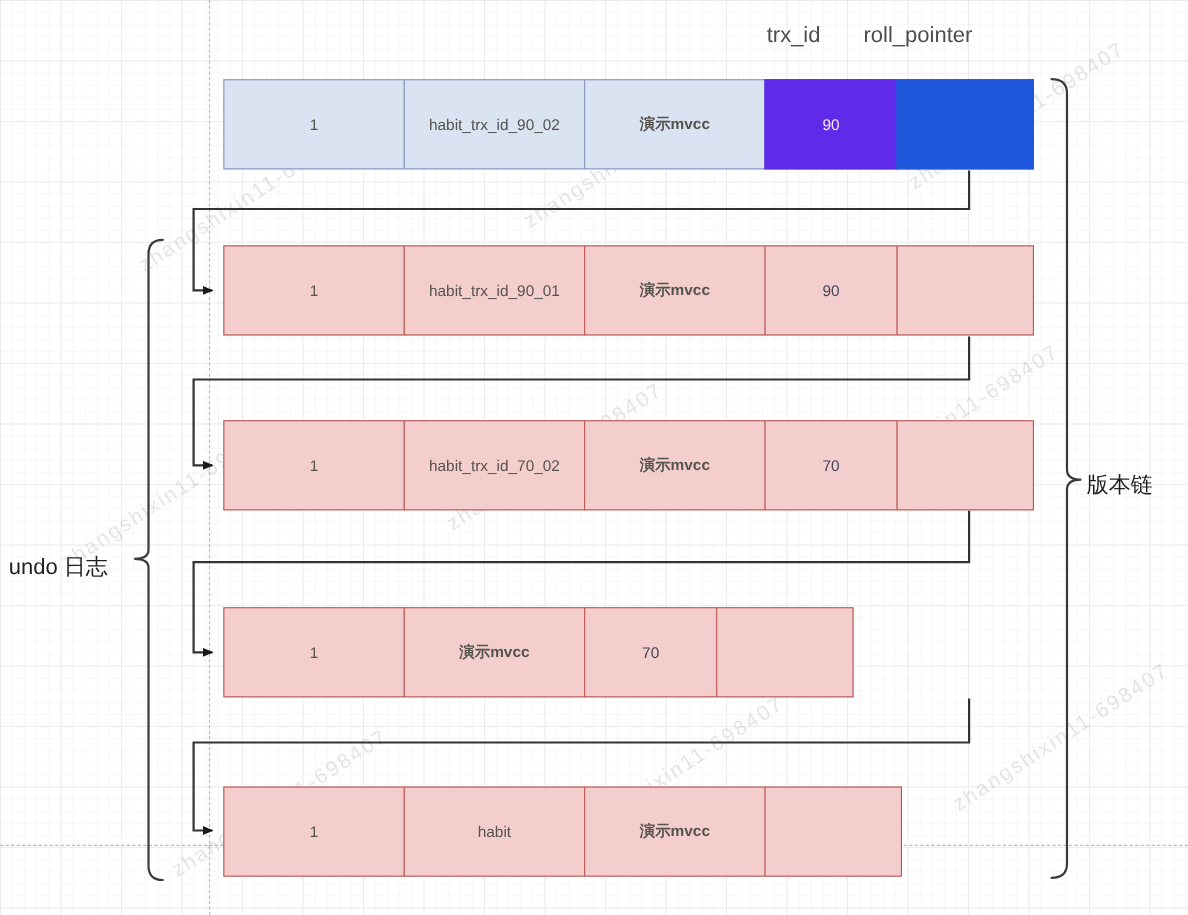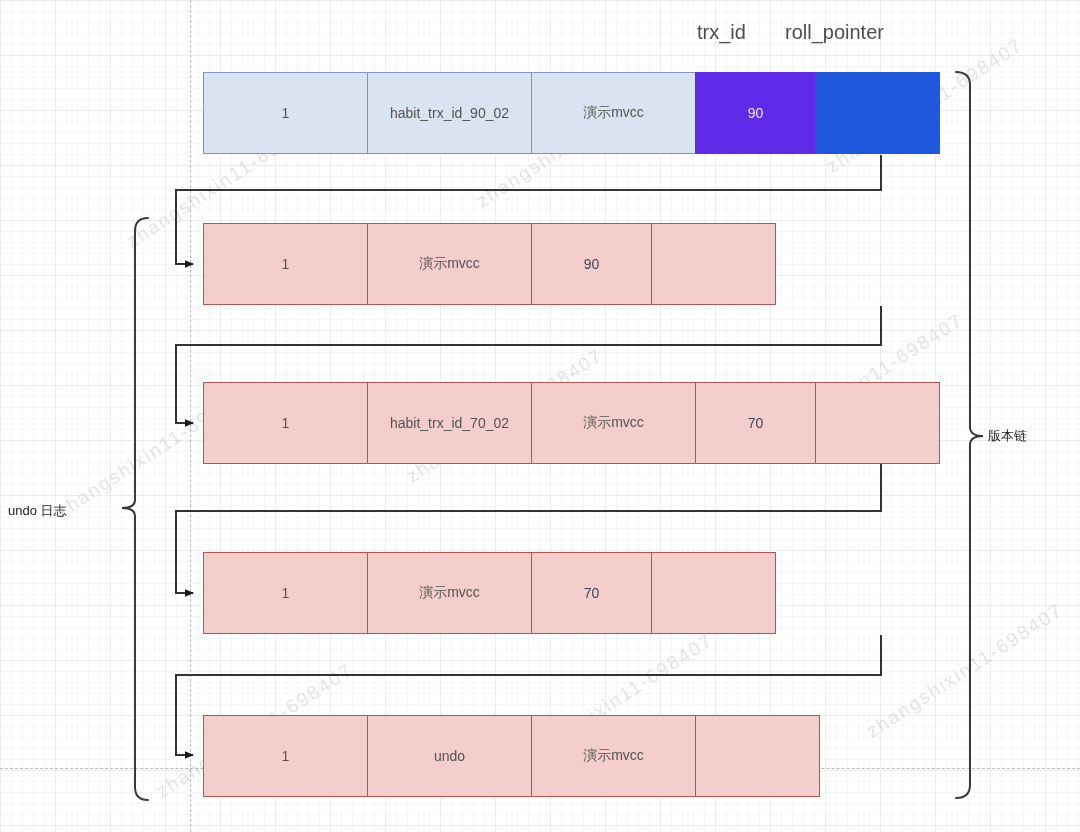--- a/index.html
+++ b/index.html
@@ -31,21 +31,21 @@
     transform:rotate(-33deg);
     white-space:nowrap;pointer-events:none;
   }
   .col-label{
     position:absolute;top:20px;height:24px;line-height:24px;
     font-size:20px;color:#4d4d4d;z-index:5;
   }
   #lbl-trxid{left:697px;width:120px;}
   #lbl-rollptr{left:785px;width:140px;}
   .side-label{
-    position:absolute;font-size:13px;font-weight:500;color:#1f1f1f;z-index:6;
+    position:absolute;font-size:20px;font-weight:500;color:#1f1f1f;z-index:6;
     white-space:nowrap;
   }
   #lbl-version-chain{left:988px;top:427px;}
   #lbl-undo-log{left:8px;top:502px;}
   svg.overlay{position:absolute;left:0;top:0;z-index:4;pointer-events:none;}
   .row{
     position:absolute;left:203px;width:740px;height:82px;
     display:flex;z-index:5;box-sizing:border-box;
   }
   .cell{
@@ -59,21 +59,21 @@
   .c4{width:125px;}
   .row-blue .c0,.row-blue .c1,.row-blue .c2{
     background:#dae3f2;border:1px solid #8495bc;color:#55534e;
   }
   .row-blue .c3{background:#5f2be9;border:1px solid #5f2be9;color:#f5e9f5;font-weight:500;}
   .row-blue .c4{background:#1f58dc;border:1px solid #1f58dc;color:#ffffff;}
   .row-pink .cell{
     background:#f3cecd;border:1px solid #b85450;color:#55534e;
   }
   .row-pink .c3{color:#42465a;font-weight:500;}
-  .cjk{font-weight:400;color:#3a3a3a;}
+  .cjk{font-weight:700;color:#3a3a3a;}
 </style>
 </head>
 <body>
 
 <div id="canvas">
 
   <div class="guide-v"></div>
   <div class="guide-h"></div>
 
   <span class="wm" style="left:110px;top:170px">zhangshixin11-698407</span>
@@ -113,20 +113,21 @@
   <div class="row row-blue" style="top:72px">
     <div class="cell c0">1</div>
     <div class="cell c1">habit_trx_id_90_02</div>
     <div class="cell c2 cjk">演示mvcc</div>
     <div class="cell c3">90</div>
     <div class="cell c4"></div>
   </div>
 
   <div class="row row-pink" style="top:223px">
     <div class="cell c0">1</div>
+    <div class="cell c1">habit_trx_id_90_01</div>
     <div class="cell c2 cjk">演示mvcc</div>
     <div class="cell c3">90</div>
     <div class="cell c4"></div>
   </div>
 
   <div class="row row-pink" style="top:382px">
     <div class="cell c0">1</div>
     <div class="cell c1">habit_trx_id_70_02</div>
     <div class="cell c2 cjk">演示mvcc</div>
     <div class="cell c3">70</div>
@@ -135,18 +136,18 @@
 
   <div class="row row-pink" style="top:552px">
     <div class="cell c0">1</div>
     <div class="cell c2 cjk">演示mvcc</div>
     <div class="cell c3">70</div>
     <div class="cell c4"></div>
   </div>
 
   <div class="row row-pink" style="top:715px">
     <div class="cell c0">1</div>
-    <div class="cell c1">undo</div>
+    <div class="cell c1">habit</div>
     <div class="cell c2 cjk">演示mvcc</div>
     <div class="cell c4"></div>
   </div>
 
 </div>
 
 </body></html>

